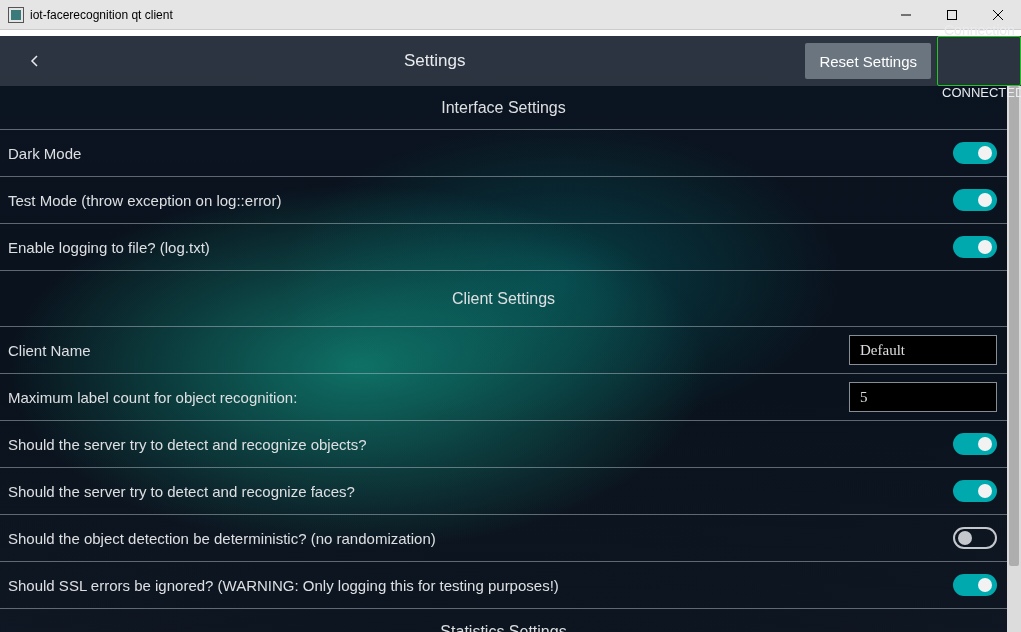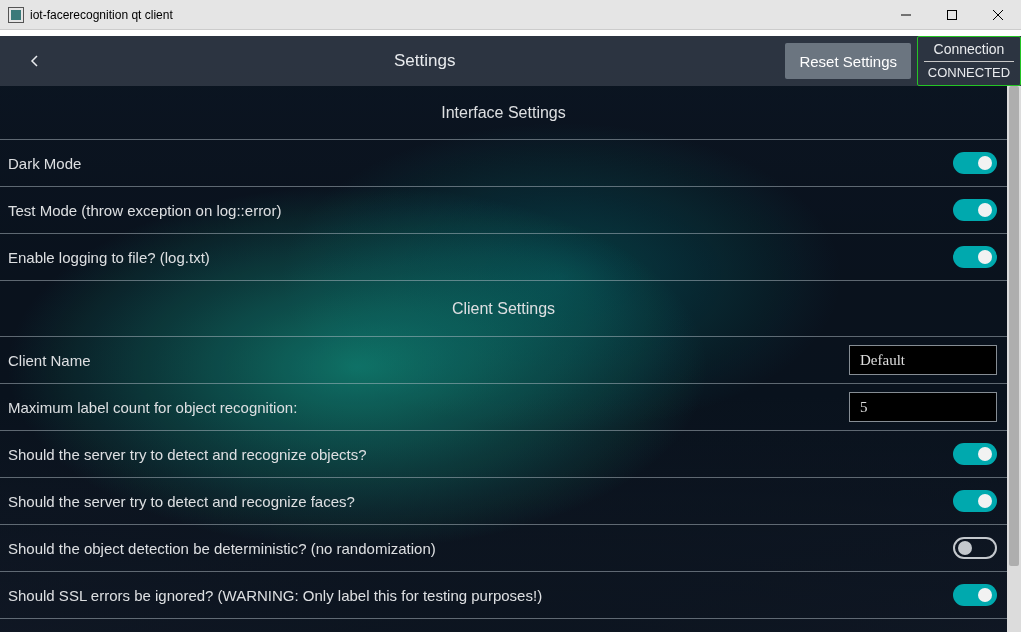--- a/index.html
+++ b/index.html
@@ -81,29 +81,30 @@
     color: #fff;
     border: none;
     font-size: 15px;
     padding: 0 14px;
     margin: 7px 6px;
     height: 36px;
     border-radius: 2px;
   }
   .conn-box {
     border: 1px solid #25c425;
-    width: 104px;
+    width: 84px;
     margin: 0 0 0 0;
     display:flex; flex-direction:column;
     font-size: 14px;
     text-align:center;
     justify-content:center;
     line-height: 1.2;
     border-radius: 2px;
     margin-right: 0;
+    gap: 20px;
   }
   .conn-box .label { padding: 3px 6px; }
   .conn-box .divider { height:1px; background:#c8c8c8; margin:0 6px; }
   .conn-box .status { padding: 3px 4px; font-size: 13px; }
 
   
   .scroll {
     position: absolute;
     top: 50px;
     left: 0;
@@ -111,21 +112,21 @@
     bottom: 0;
     overflow: hidden;
   }
 
   .section-header {
     height: 56px;
     display:flex; align-items:center; justify-content:center;
     font-size: 16px;
     border-bottom: 1px solid rgba(190,200,210,0.5);
   }
-  .section-header.first { height: 54px; }
+  .section-header.first { height: 44px; }
 
   .row {
     height: 47px;
     display:flex; align-items:center;
     border-bottom: 1px solid rgba(190,200,210,0.5);
     padding: 0 10px 0 8px;
     font-size: 15px;
   }
   .row .label { flex:1; }
   .row .control { }
@@ -272,21 +273,21 @@
     </div>
 
     <div class="row">
       <span class="label">Should the object detection be deterministic? (no randomization)</span>
       <span class="control toggle off">
           <span class="knob"></span>
         </span>
     </div>
 
     <div class="row">
-      <span class="label">Should SSL errors be ignored? (WARNING: Only label this for testing purposes!)</span>
+      <span class="label">Should SSL errors be ignored? (WARNING: Only logging this for testing purposes!)</span>
       <span class="control toggle">
           <span class="knob"></span>
         </span>
     </div>
 
     <div class="section-header" style="height:34px; align-items:flex-end; padding-bottom:2px; border-bottom:none; overflow:hidden;">Statistics Settings</div>
 
   </div>
 
   <div class="vscroll">

